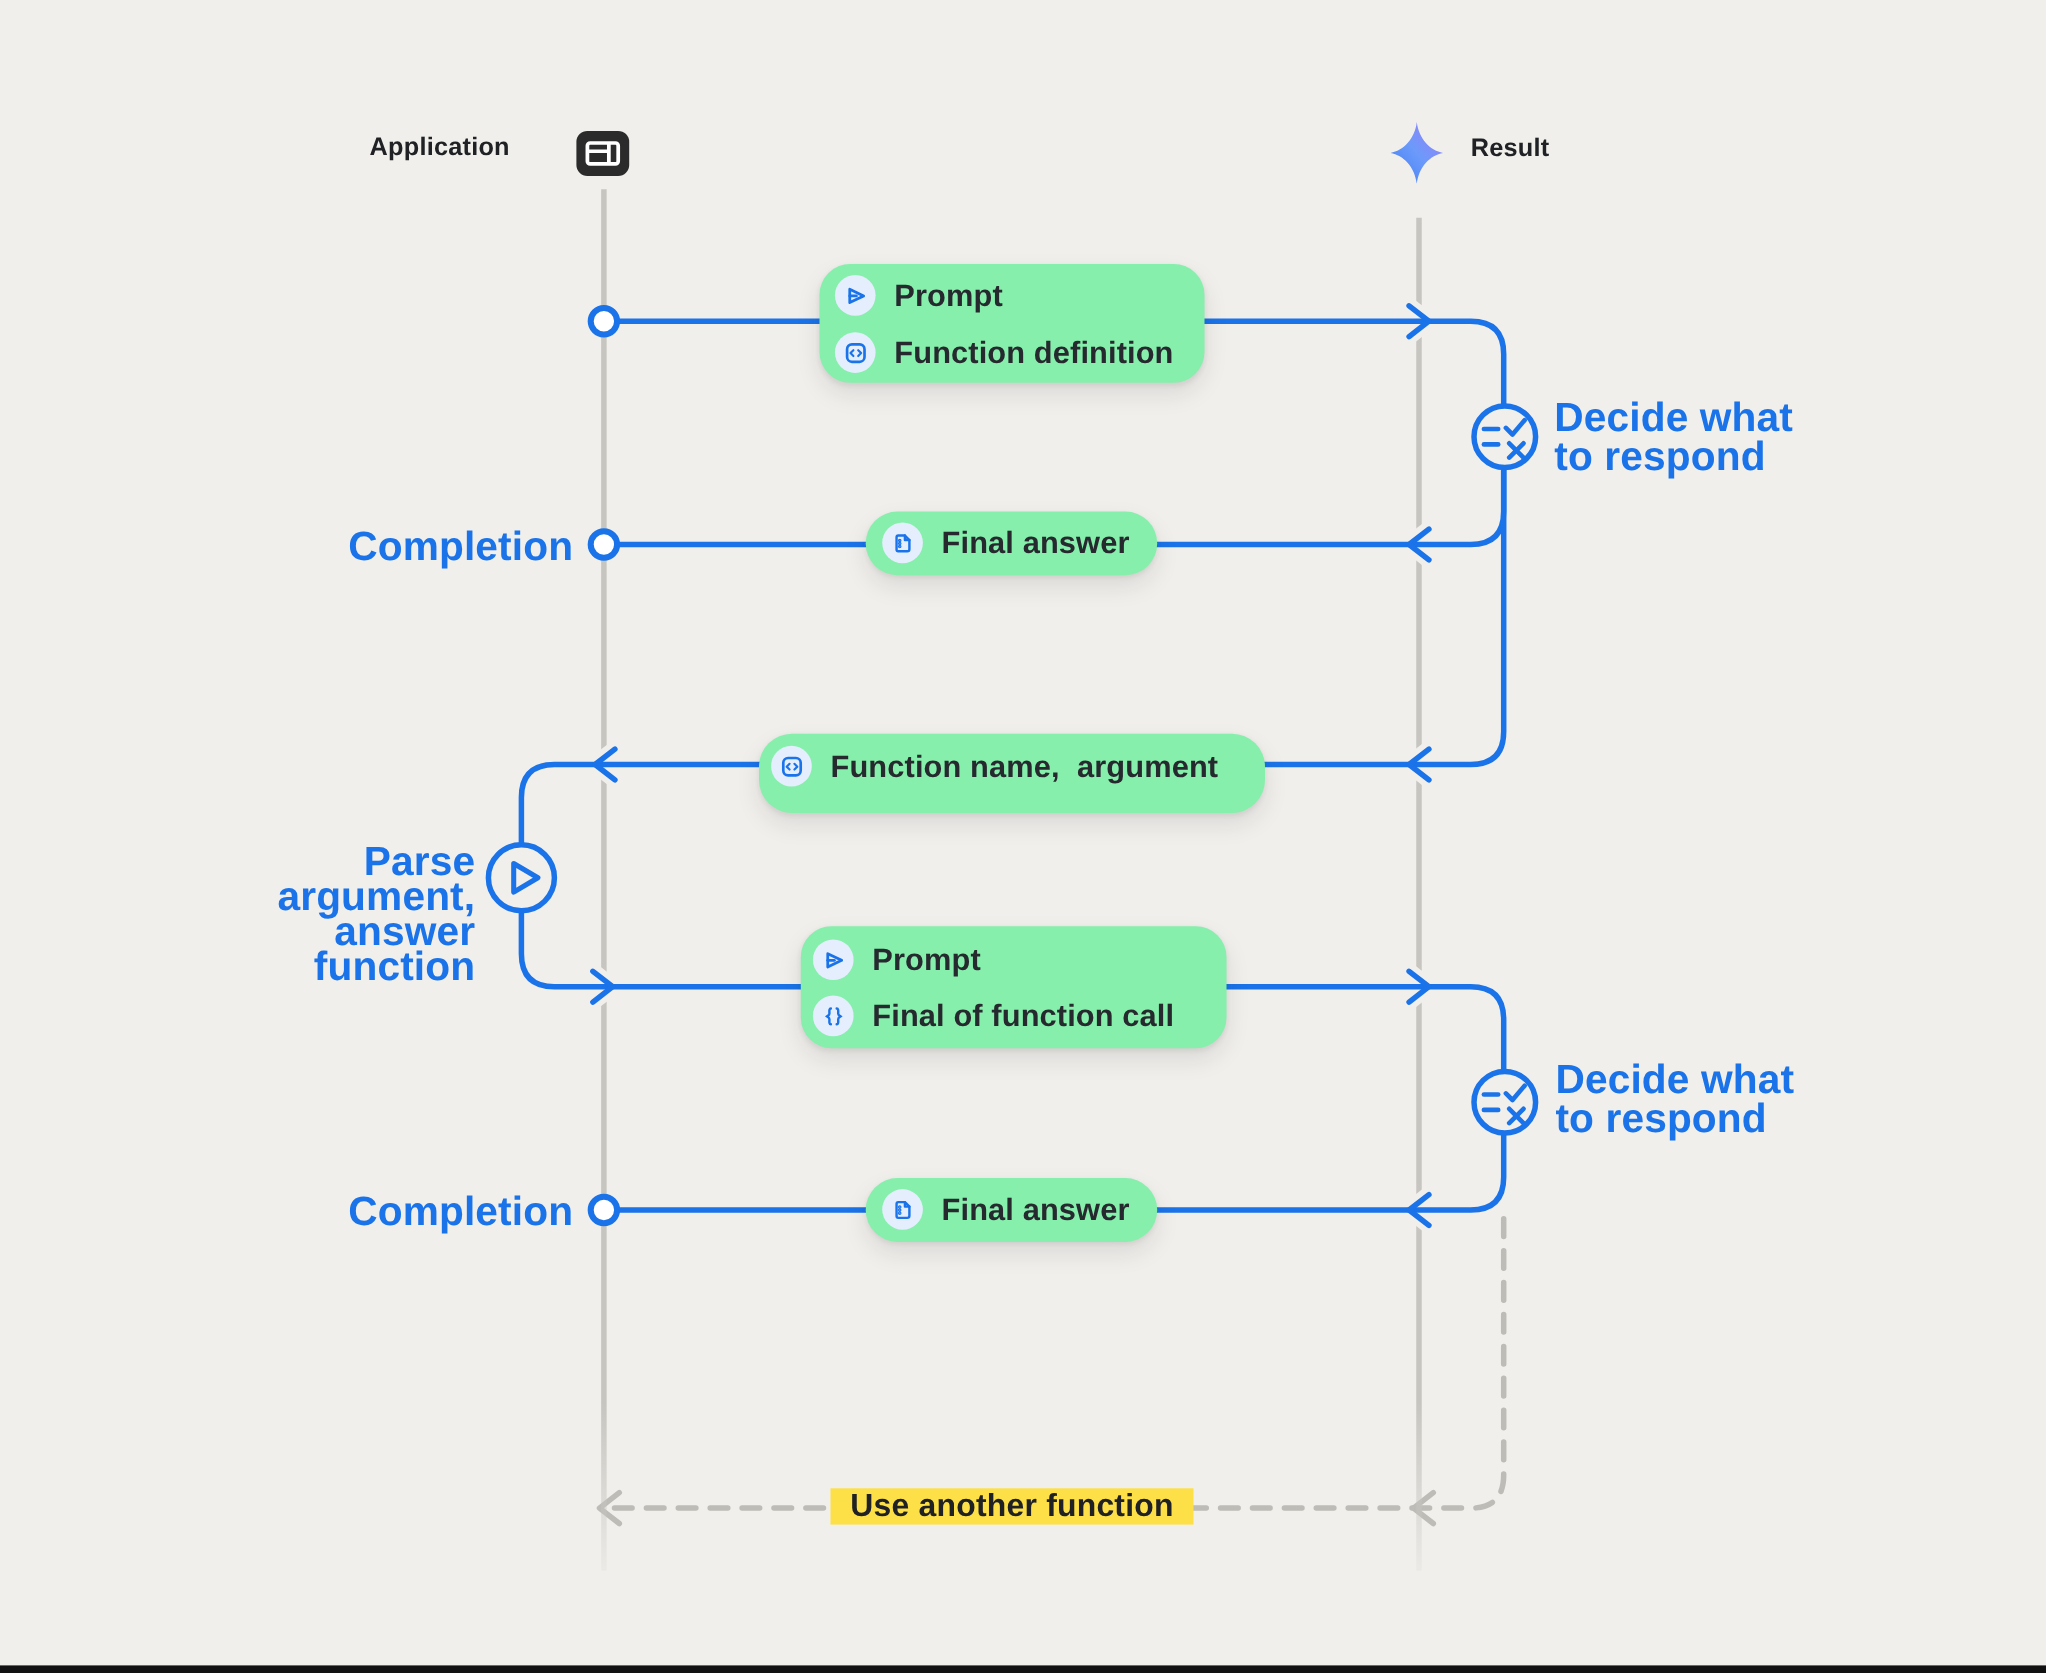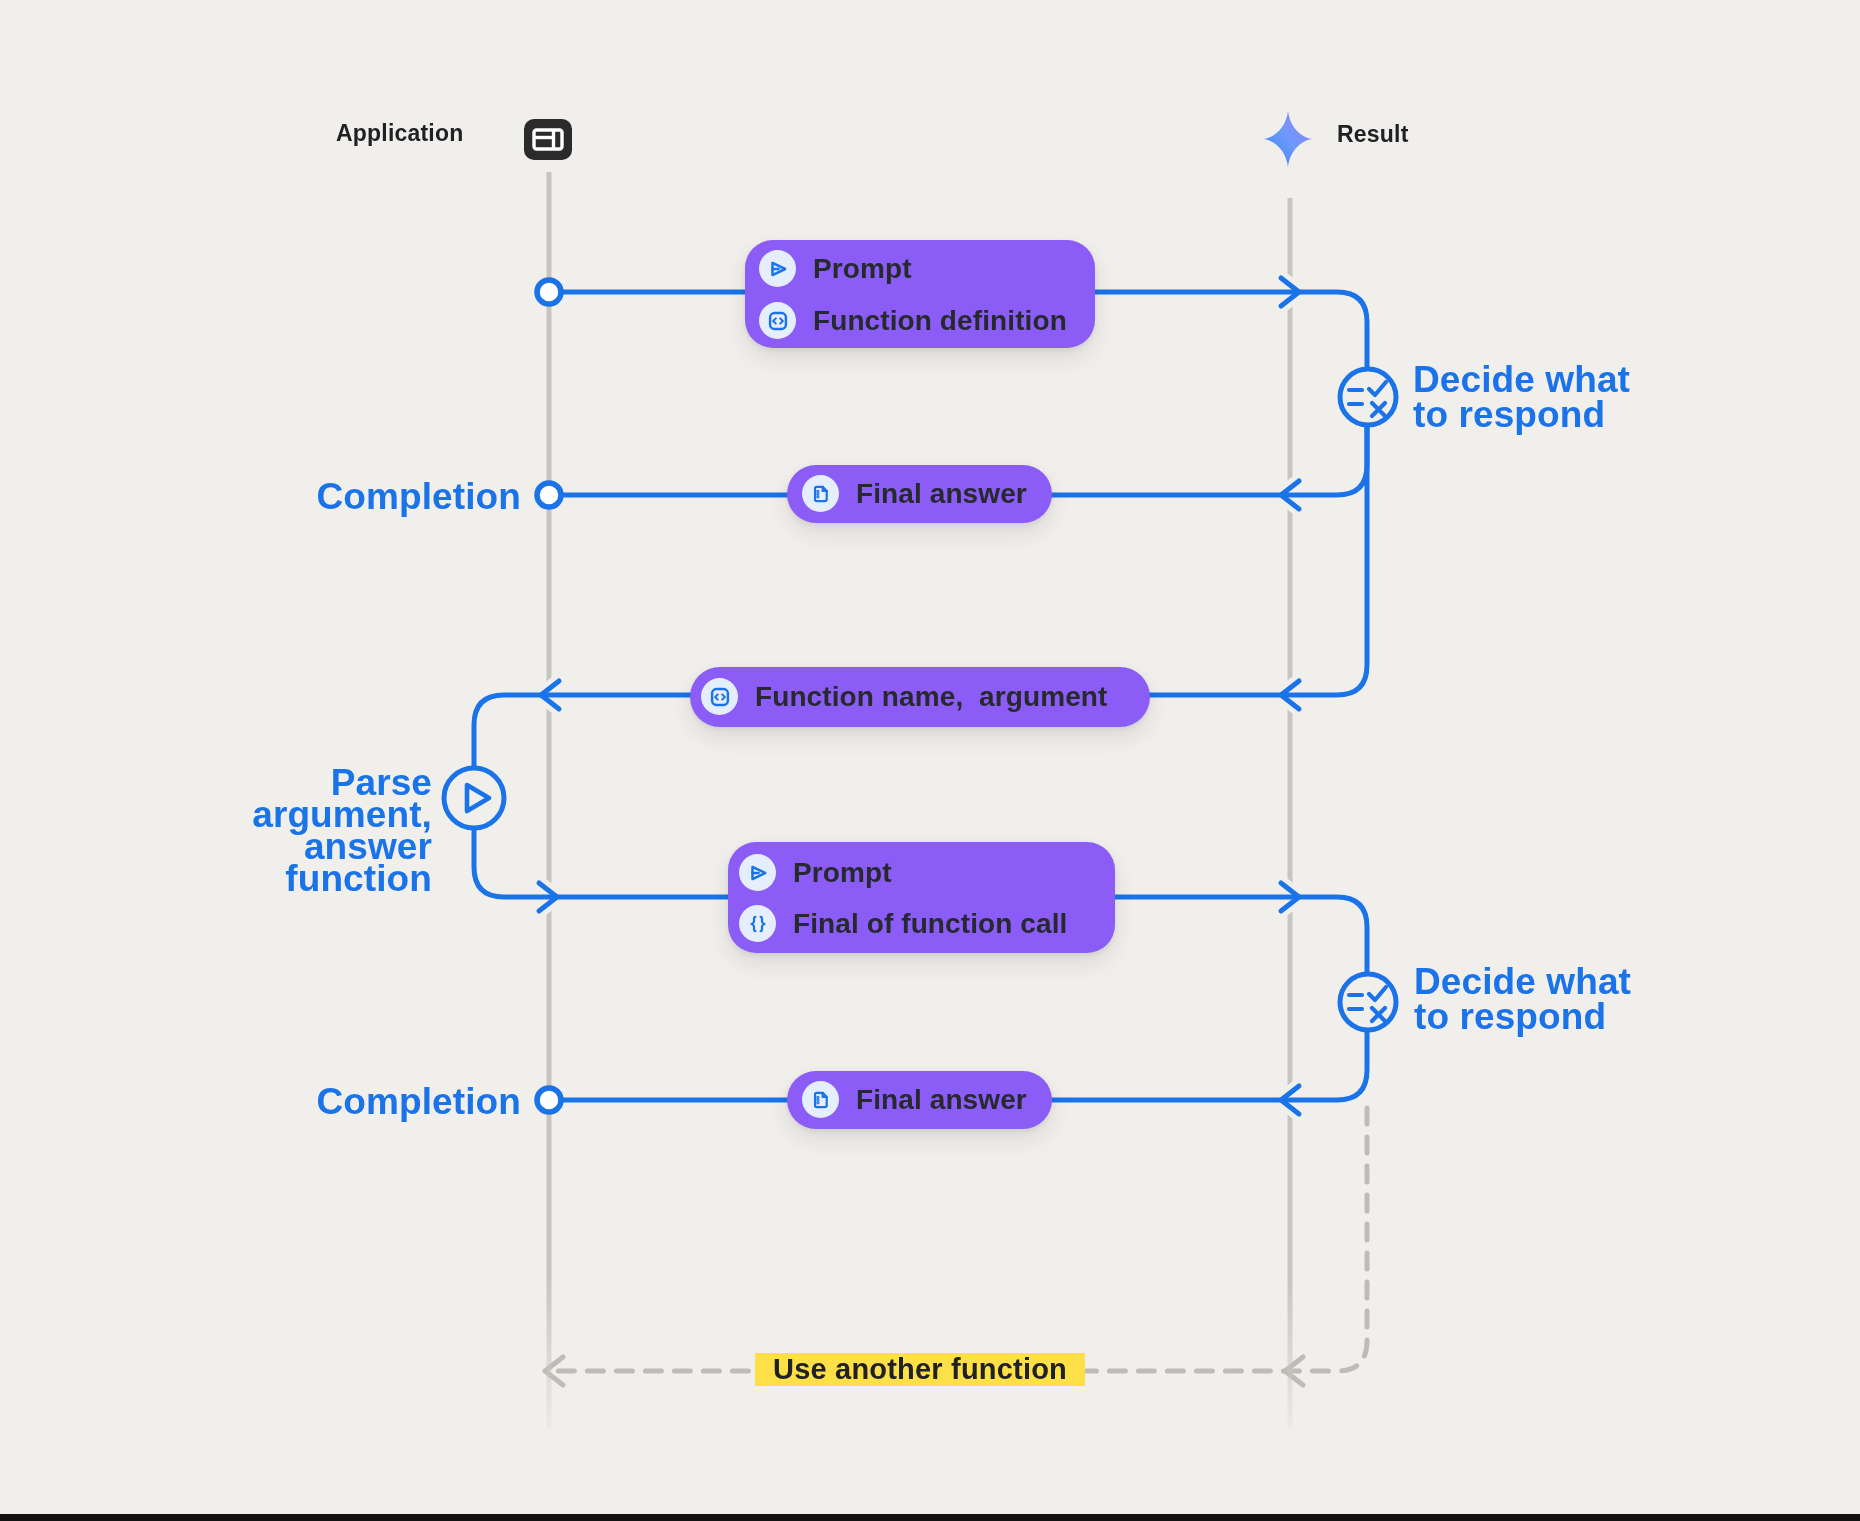--- a/index.html
+++ b/index.html
@@ -4,21 +4,21 @@
 <style>
   html,body{margin:0;padding:0;background:#e8e7e3;}
   .canvas{
     position:relative;width:1860px;height:1521px;background:#F0EFEB;
     font-family:"Liberation Sans","DejaVu Sans",sans-serif;overflow:hidden;
   }
   .abs{position:absolute;}
   svg.wires{position:absolute;left:0;top:0;}
   .actor-label{font-size:23px;font-weight:600;color:#202124;letter-spacing:.2px;}
   .msg-box{
-    position:absolute;background:#8b5cf6;border-radius:28px;
+    position:absolute;background:#86efac;border-radius:28px;
     box-shadow:0 10px 22px rgba(32,33,36,.10),0 2px 5px rgba(32,33,36,.08);
   }
   .msg-row{position:absolute;display:flex;align-items:center;gap:17px;height:37px;}
   .chip{
     width:37px;height:37px;border-radius:50%;background:#E4EEFD;flex:0 0 37px;
     display:flex;align-items:center;justify-content:center;
   }
   .msg-label{font-size:28px;font-weight:600;color:#262a2e;white-space:pre;letter-spacing:.1px;}
   .blue-label{font-size:37px;font-weight:700;color:#1A73E8;line-height:35px;letter-spacing:.1px;}
   .loop-label{
@@ -174,21 +174,21 @@
           <path d="M11.5 3.5 V7.2 H15.2"></path>
           <circle cx="7.2" cy="7.6" r="0.5" fill="#1A73E8"></circle>
           <circle cx="7.2" cy="10.1" r="0.5" fill="#1A73E8"></circle>
           <circle cx="7.2" cy="12.6" r="0.5" fill="#1A73E8"></circle>
         </svg>
       </span>
       <span class="msg-label">Final answer</span>
     </div>
   </div>
 
-  <div class="msg-box" style="left:690px;top:667px;width:460px;height:60px;border-radius:30px;">
+  <div class="msg-box" style="left:690px;top:667px;width:460px;height:72px;border-radius:30px;">
     <div class="msg-row" style="left:11px;top:11px;">
       <span class="chip">
         <svg width="22" height="22" viewBox="0 0 20 20" fill="none" stroke="#1A73E8" stroke-linejoin="round" stroke-linecap="round">
           <rect x="2.8" y="2.8" width="14.4" height="14.4" rx="4" stroke-width="2.2"></rect>
           <path d="M8 7.6 L5.6 10 L8 12.4" stroke-width="1.8"></path>
           <path d="M12 7.6 L14.4 10 L12 12.4" stroke-width="1.8"></path>
         </svg>
       </span>
       <span class="msg-label">Function name,  argument</span>
     </div>

